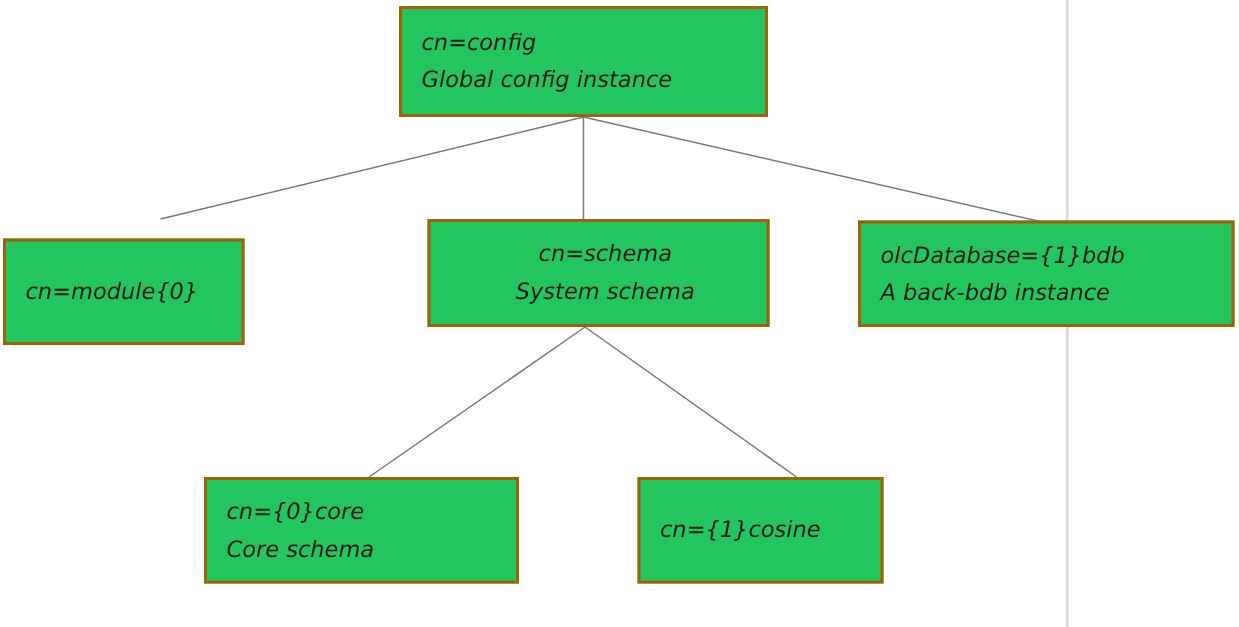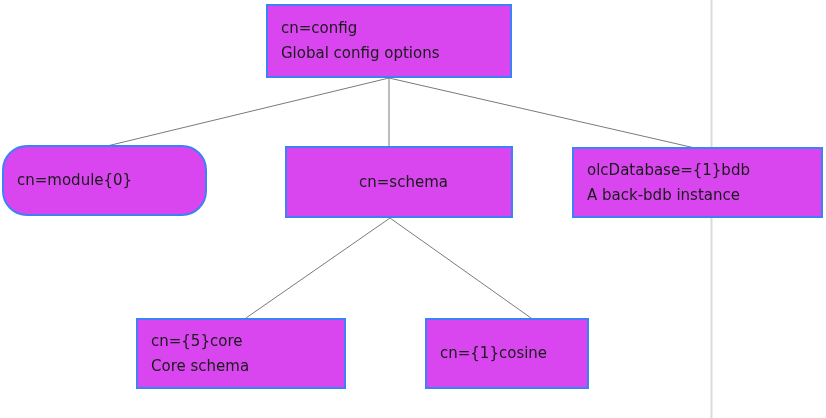--- a/index.html
+++ b/index.html
@@ -19,38 +19,39 @@
     position: absolute;
     left: 0;
     top: 0;
     width: 826px;
     height: 418px;
     z-index: 1;
   }
   .node {
     position: absolute;
     box-sizing: border-box;
-    background: #d946ef;
-    border: 2px solid #3b82f6;
+    background: #22c55e;
+    border: 2px solid #a16207;
     display: flex;
     flex-direction: column;
     justify-content: center;
     padding-left: 13px;
     padding-right: 4px;
     z-index: 2;
+    font-style: italic;
   }
   .node .line {
     font-size: 15px;
     line-height: 25px;
     color: #1a1a1a;
     white-space: nowrap;
   }
   
   #node-config   { left: 266px; top: 4px;   width: 246px; height: 74px; }
-  #node-module   { left: 2px;   top: 145px; width: 205px; height: 71px; border-radius: 25px; }
+  #node-module   { left: 2px;   top: 159px; width: 161px; height: 71px; }
   #node-schema   { left: 285px; top: 146px; width: 228px; height: 72px; text-align: center; }
   #node-database { left: 572px; top: 147px; width: 251px; height: 71px; justify-content: center; }
   #node-core     { left: 136px; top: 318px; width: 210px; height: 71px; }
   #node-cosine   { left: 425px; top: 318px; width: 164px; height: 71px; }
 </style>
 </head>
 <body>
 
 <div class="canvas">
 
@@ -60,38 +61,39 @@
 
     <line x1="389" y1="78" x2="107" y2="146" stroke="#7a7a7a" stroke-width="1"></line>
     <line x1="389" y1="78" x2="389" y2="147" stroke="#7a7a7a" stroke-width="1"></line>
     <line x1="389" y1="78" x2="695" y2="148" stroke="#7a7a7a" stroke-width="1"></line>
     <line x1="390" y1="218" x2="246" y2="318" stroke="#7a7a7a" stroke-width="1"></line>
     <line x1="390" y1="218" x2="531" y2="318" stroke="#7a7a7a" stroke-width="1"></line>
   </svg>
 
   <div class="node" id="node-config">
     <span class="line">cn=config</span>
-    <span class="line">Global config options</span>
+    <span class="line">Global config instance</span>
   </div>
 
   <div class="node" id="node-module">
     <span class="line">cn=module{0}</span>
   </div>
 
   <div class="node" id="node-schema">
     <span class="line">cn=schema</span>
+    <span class="line">System schema</span>
   </div>
 
   <div class="node" id="node-database">
     <span class="line">olcDatabase={1}bdb</span>
     <span class="line">A back-bdb instance</span>
   </div>
 
   <div class="node" id="node-core">
-    <span class="line">cn={5}core</span>
+    <span class="line">cn={0}core</span>
     <span class="line">Core schema</span>
   </div>
 
   <div class="node" id="node-cosine">
     <span class="line">cn={1}cosine</span>
   </div>
 
 </div>
 
 </body></html>

